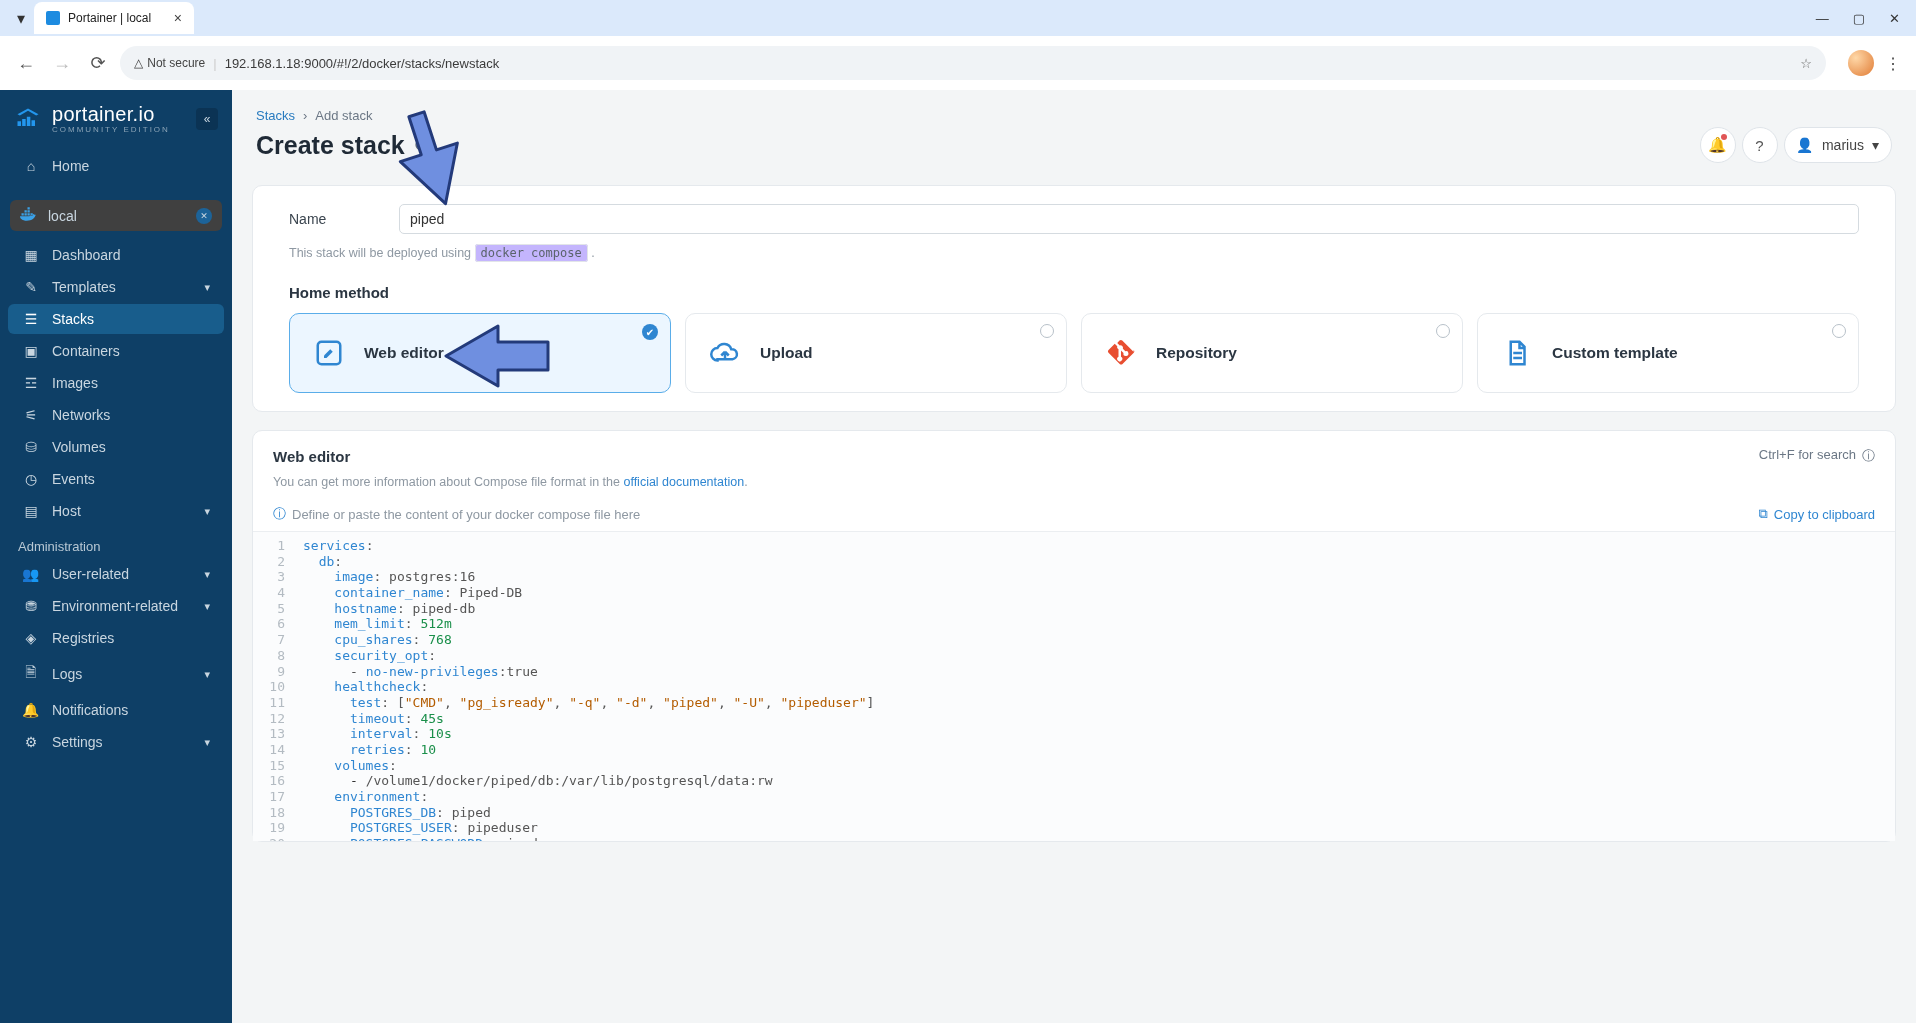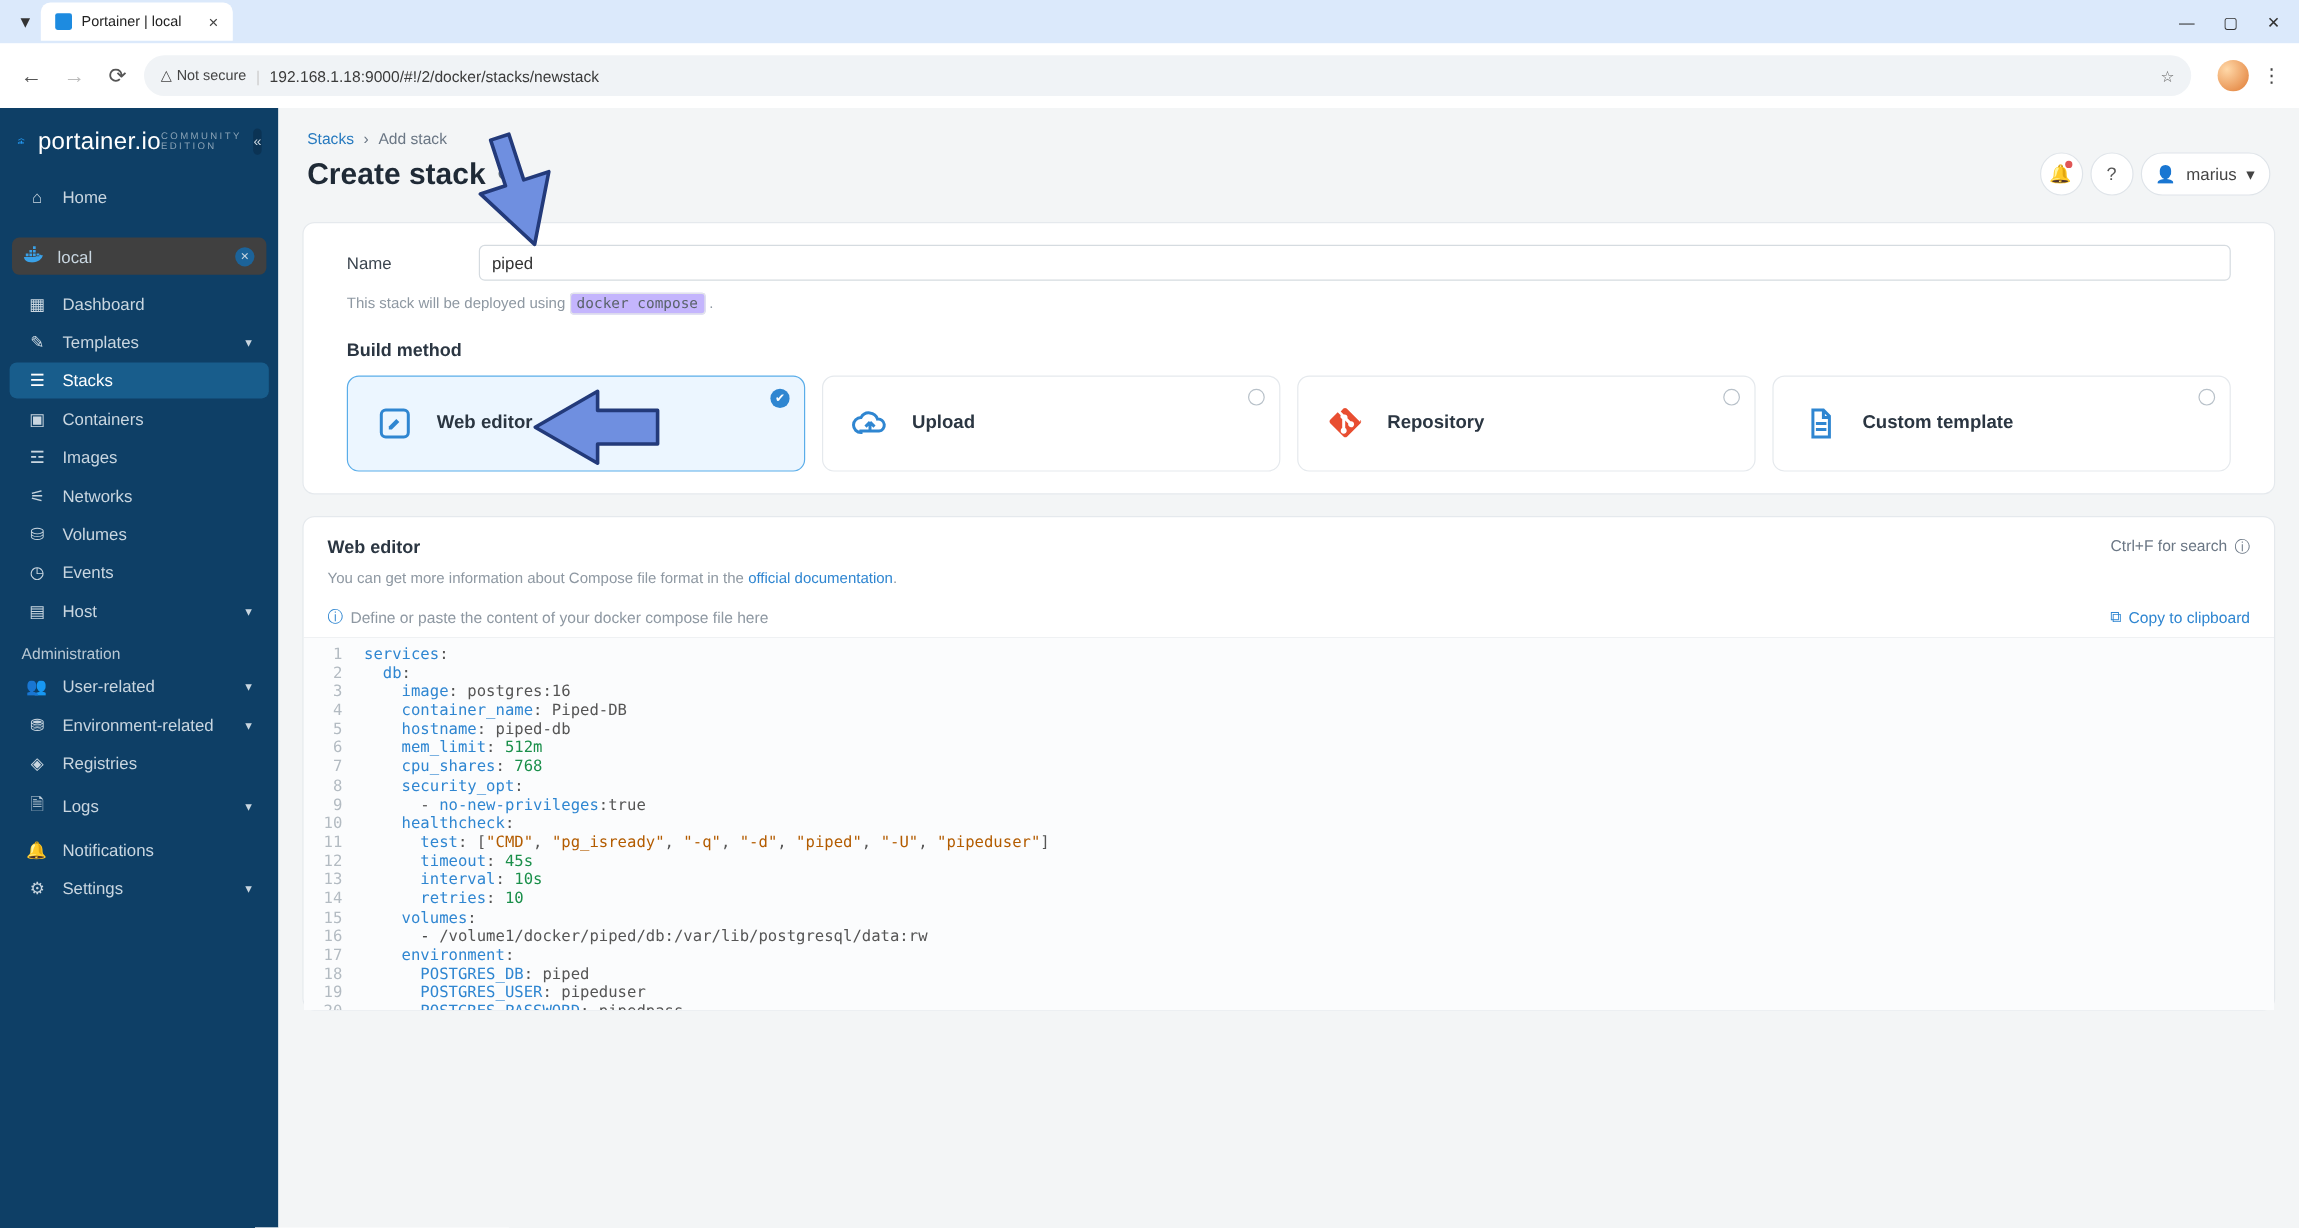--- a/index.html
+++ b/index.html
@@ -22,21 +22,21 @@
 .addr .secure { display:flex; align-items:center; gap:4px; color:#444; font-size:12px; }
 .addr .star { margin-left:auto; color:#666; }
 .avatar { width:26px; height:26px; border-radius:13px; background: radial-gradient(circle at 30% 30%, #ffd8a8, #e07b34); margin-left:14px; }
 .dots { width:22px; display:flex; justify-content:center; color:#444; font-size:16px; }
 
 
 .app { display:flex; height: calc(100% - 90px); }
 .sidebar { width:232px; background:#0e3f66; color:#c9d6e0; display:flex; flex-direction:column; font-size:14px; overflow-y:auto; }
 .logo-row { display:flex; align-items:center; gap:10px; padding:14px 14px 6px; }
 .logo-mark { width:28px; height:28px; }
-.logo-text { display:flex; flex-direction:row; line-height:1; }
+.logo-text { display:flex; flex-direction:column; line-height:1; }
 .logo-text .brand { font-size:20px; font-weight:500; color:#fff; letter-spacing:.3px; }
 .logo-text .edition { font-size:8px; letter-spacing:2px; color:#8aa3b6; margin-top:2px; }
 .collapse { margin-left:auto; width:22px; height:22px; background:#0b3354; border-radius:4px; display:flex; align-items:center; justify-content:center; color:#c9d6e0; font-size:12px; }
 
 .side-item { display:flex; align-items:center; gap:12px; padding:7px 14px; border-radius:6px; margin:1px 8px; cursor:pointer; }
 .side-item.active { background:#185d8c; color:#fff; }
 .side-item .icn { width:18px; display:flex; justify-content:center; font-size:14px; }
 .side-item .chev { margin-left:auto; font-size:11px; }
 .side-group { padding:12px 18px 4px; font-size:13px; color:#b8c8d4; }
 .side-env { margin:8px 10px; padding:7px 10px; background:#404040; border-radius:6px; display:flex; align-items:center; gap:10px; }
@@ -258,21 +258,21 @@
       </div>
 
       <div class="arrow" style="top:-80px; left:130px;">
         <svg width="90" height="110" viewBox="0 0 90 110">
             <g fill="#6f8fe0" stroke="#233a7a" stroke-width="3" stroke-linejoin="round">
               <path d="M40 6 L56 6 L56 46 L78 46 L48 100 L18 46 L40 46 Z" transform="rotate(-18 48 53)"></path>
             </g>
           </svg>
       </div>
 
-      <div class="section-heading" style="margin:24px 0 12px;">Build method</div>
+      <div class="section-heading" style="margin:24px 0 12px;">Home method</div>
       <div class="build-grid" style="padding:0;">
         <div class="build-card selected" style="position:relative;">
           <span class="radio">✔</span>
           <span class="bicon">
             <svg width="30" height="30" viewBox="0 0 24 24">
                 <rect x="3" y="3" width="18" height="18" rx="3" fill="none" stroke="#2f86d1" stroke-width="2"></rect>
                 <path d="M8 14l5-5 2 2-5 5H8z" fill="#2f86d1"></path>
               </svg>
           </span>
           <span class="blabel">Web editor</span>

